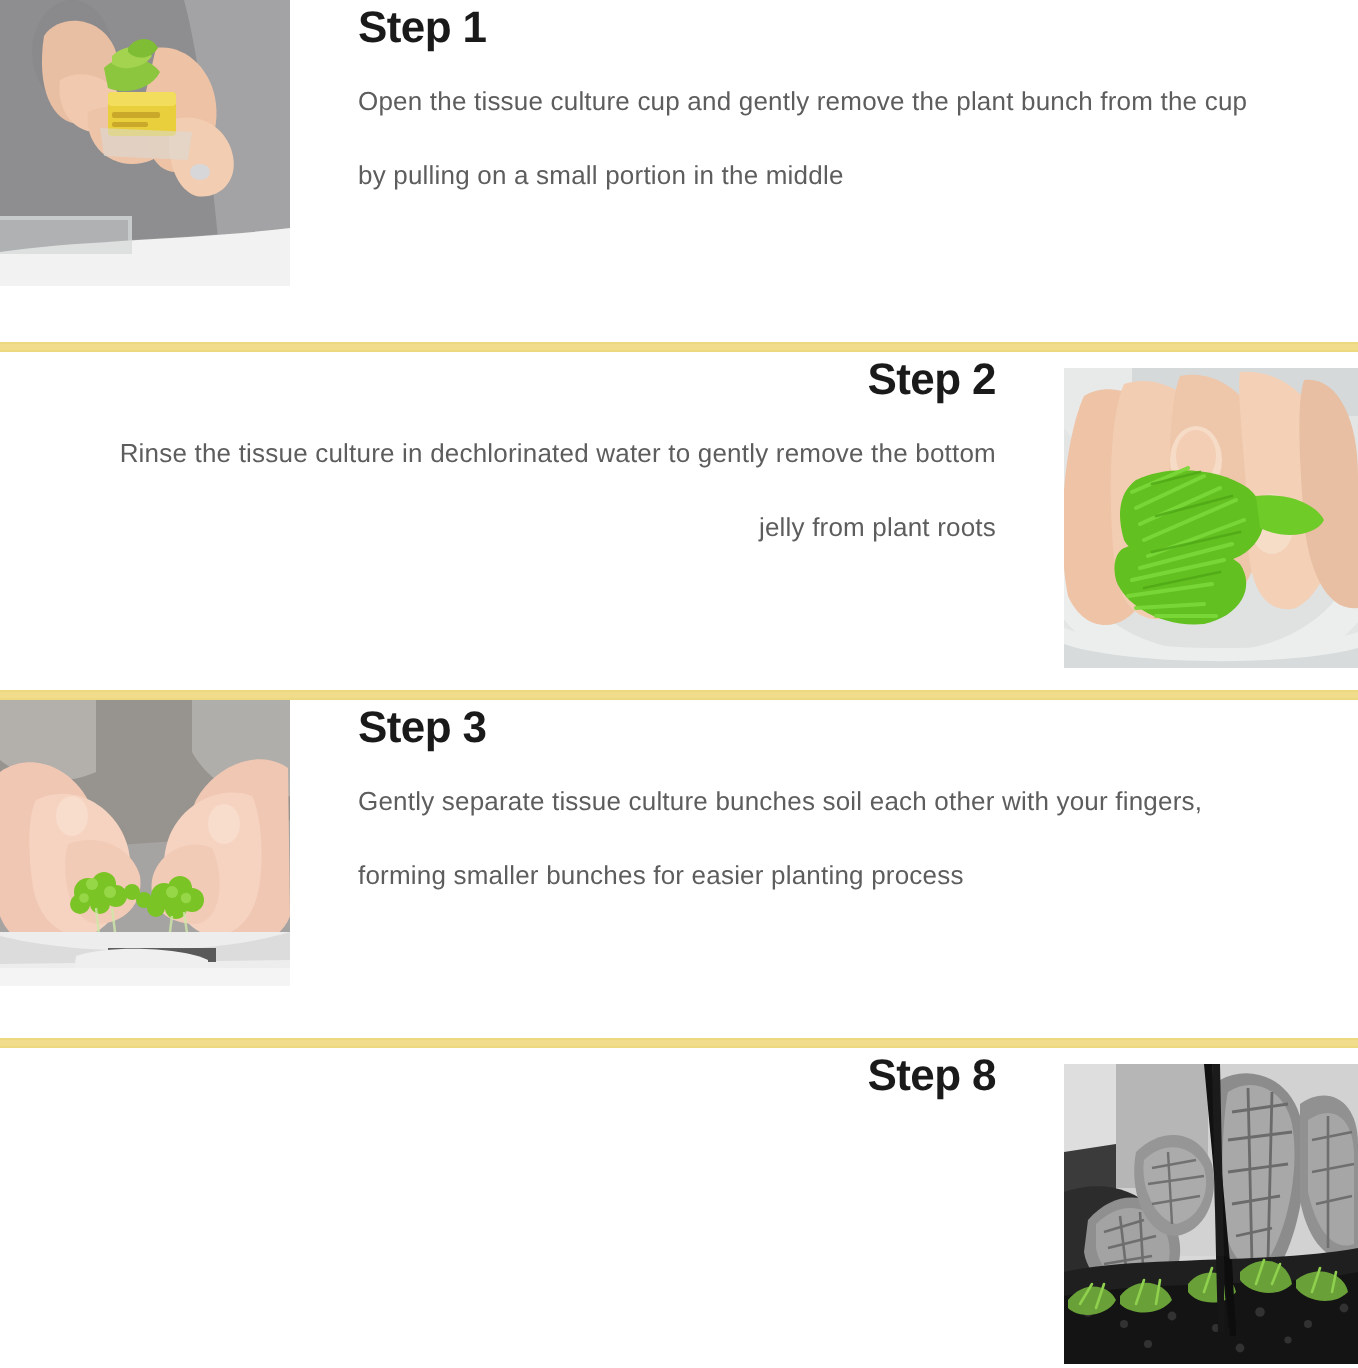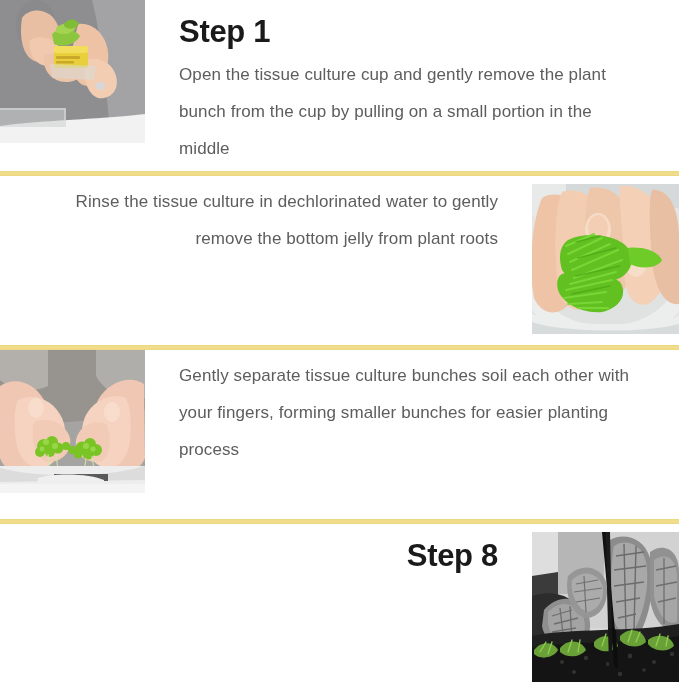--- a/index.html
+++ b/index.html
@@ -53,30 +53,30 @@
     flex: 1 1 auto;
     padding: 0 0 0 34px;
     box-sizing: border-box;
   }
   .step.align-right .step-text {
     padding: 0 34px 0 0;
     text-align: right;
   }
 
   .step-title {
-    font-size: 31px;
+    font-size: 22px;
     font-weight: 700;
     color: #1a1a1a;
     line-height: 1.05;
     letter-spacing: -0.3px;
     margin: 0;
-    padding-top: 16px;
+    padding-top: 2px;
   }
   .step-body {
-    font-size: 17px;
+    font-size: 13px;
     color: #5d5d5d;
     line-height: 37px;
     margin: 7px 0 0 0;
     font-weight: 400;
     letter-spacing: 0.1px;
   }
   .step.align-left .step-body { max-width: 455px; }
   .step.align-right .step-body { max-width: 452px; margin-left: auto; }
 
   
@@ -177,20 +177,21 @@
             <path d="M46 74 L84 64"></path>
             <path d="M44 92 L88 82"></path>
           <path d="M40 110 L78 102"></path>
         </g>
         <path d="M96 64 C112 62 126 68 130 76 C126 84 110 86 98 80 Z" fill="#6ecb28"></path>
         <path d="M0 136 C30 146 110 148 147 138 L147 150 L0 150 Z" fill="#d7dbdb"></path>
         <path d="M0 130 C30 142 112 144 147 132 L147 140 C110 150 28 148 0 138 Z" fill="#eceeee"></path>
       </svg>
     </div>
     <div class="step-text">
+      <div class="step-title">Step 2</div>
       <div class="step-body">Rinse the tissue culture in dechlorinated water to gently remove the bottom jelly from plant roots</div>
     </div>
   </div>
 
   <div class="spacer-xs"></div>
   <div class="divider"></div>
 
   <div class="step align-left">
     <div class="step-photo">
       <svg class="photo-svg" viewBox="0 0 145 143" preserveAspectRatio="none">
@@ -235,20 +236,21 @@
           <path d="M92 106 L94 120"></path>
         </g>
         <rect x="0" y="116" width="145" height="27" fill="#ededed"></rect>
         <path d="M0 118 C40 128 104 128 145 116 L145 130 L0 132 Z" fill="#dcdcdc"></path>
         <rect x="54" y="124" width="54" height="7" fill="#2e2e2e" opacity="0.75"></rect>
         <path d="M38 128 C56 122 92 124 104 130 L104 143 L36 143 Z" fill="#efefef"></path>
         <rect x="0" y="134" width="145" height="9" fill="#f4f4f4"></rect>
       </svg>
     </div>
     <div class="step-text">
+      <div class="step-title">Step 3</div>
       <div class="step-body">Gently separate tissue culture bunches soil each other with your fingers, forming smaller bunches for easier planting process</div>
     </div>
   </div>
 
   <div class="spacer-xs"></div>
   <div class="divider"></div>
 
   <div class="step align-right">
     <div class="step-photo">
       <svg class="photo-svg" viewBox="0 0 147 150" preserveAspectRatio="none">

